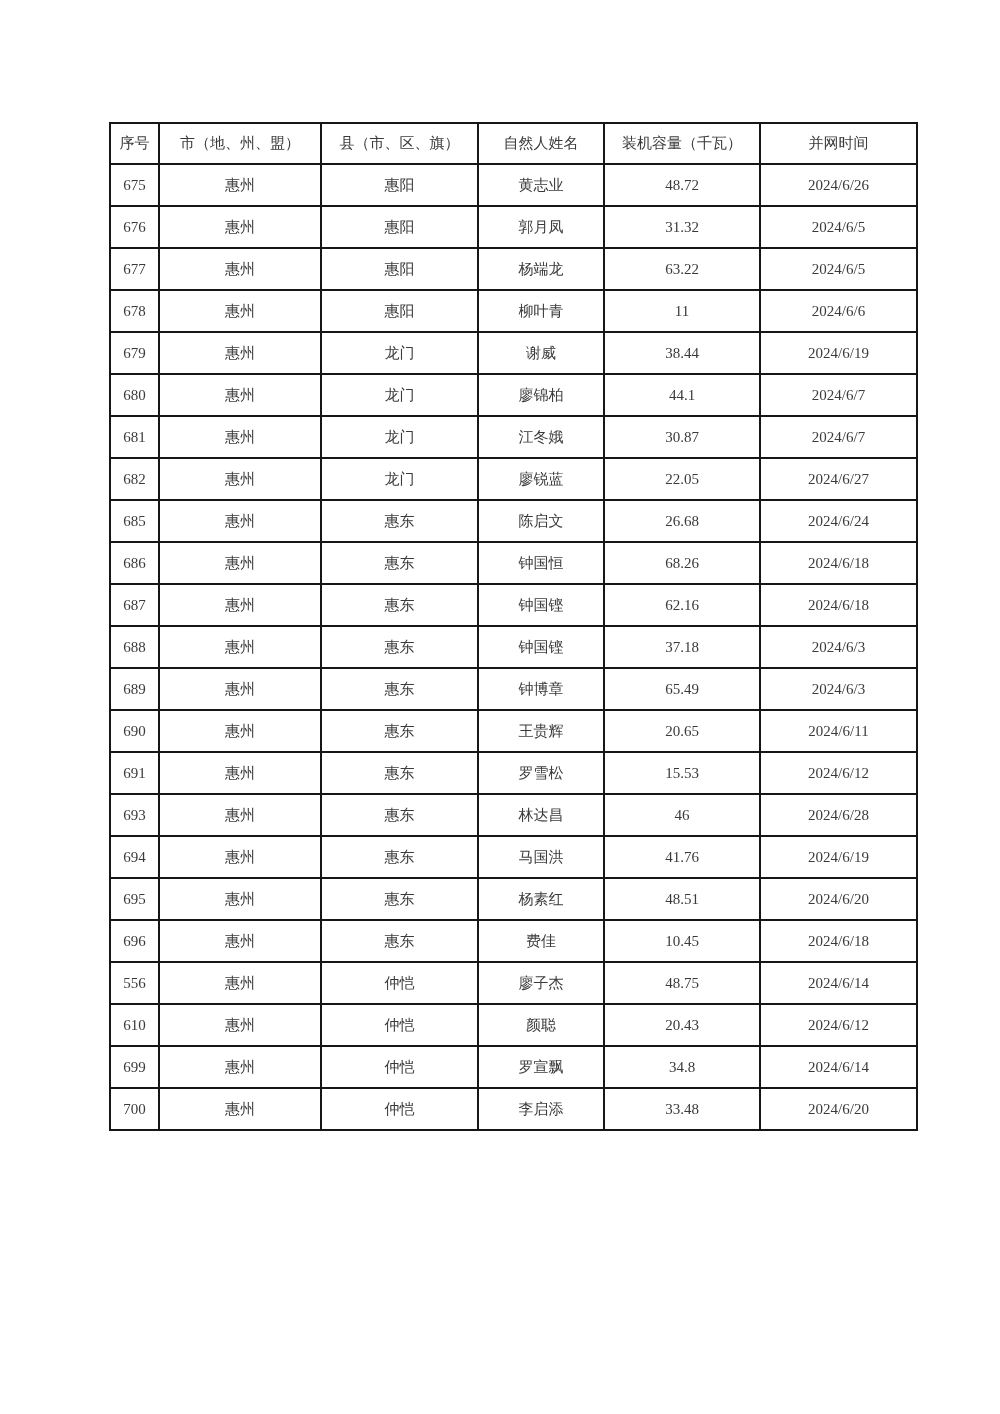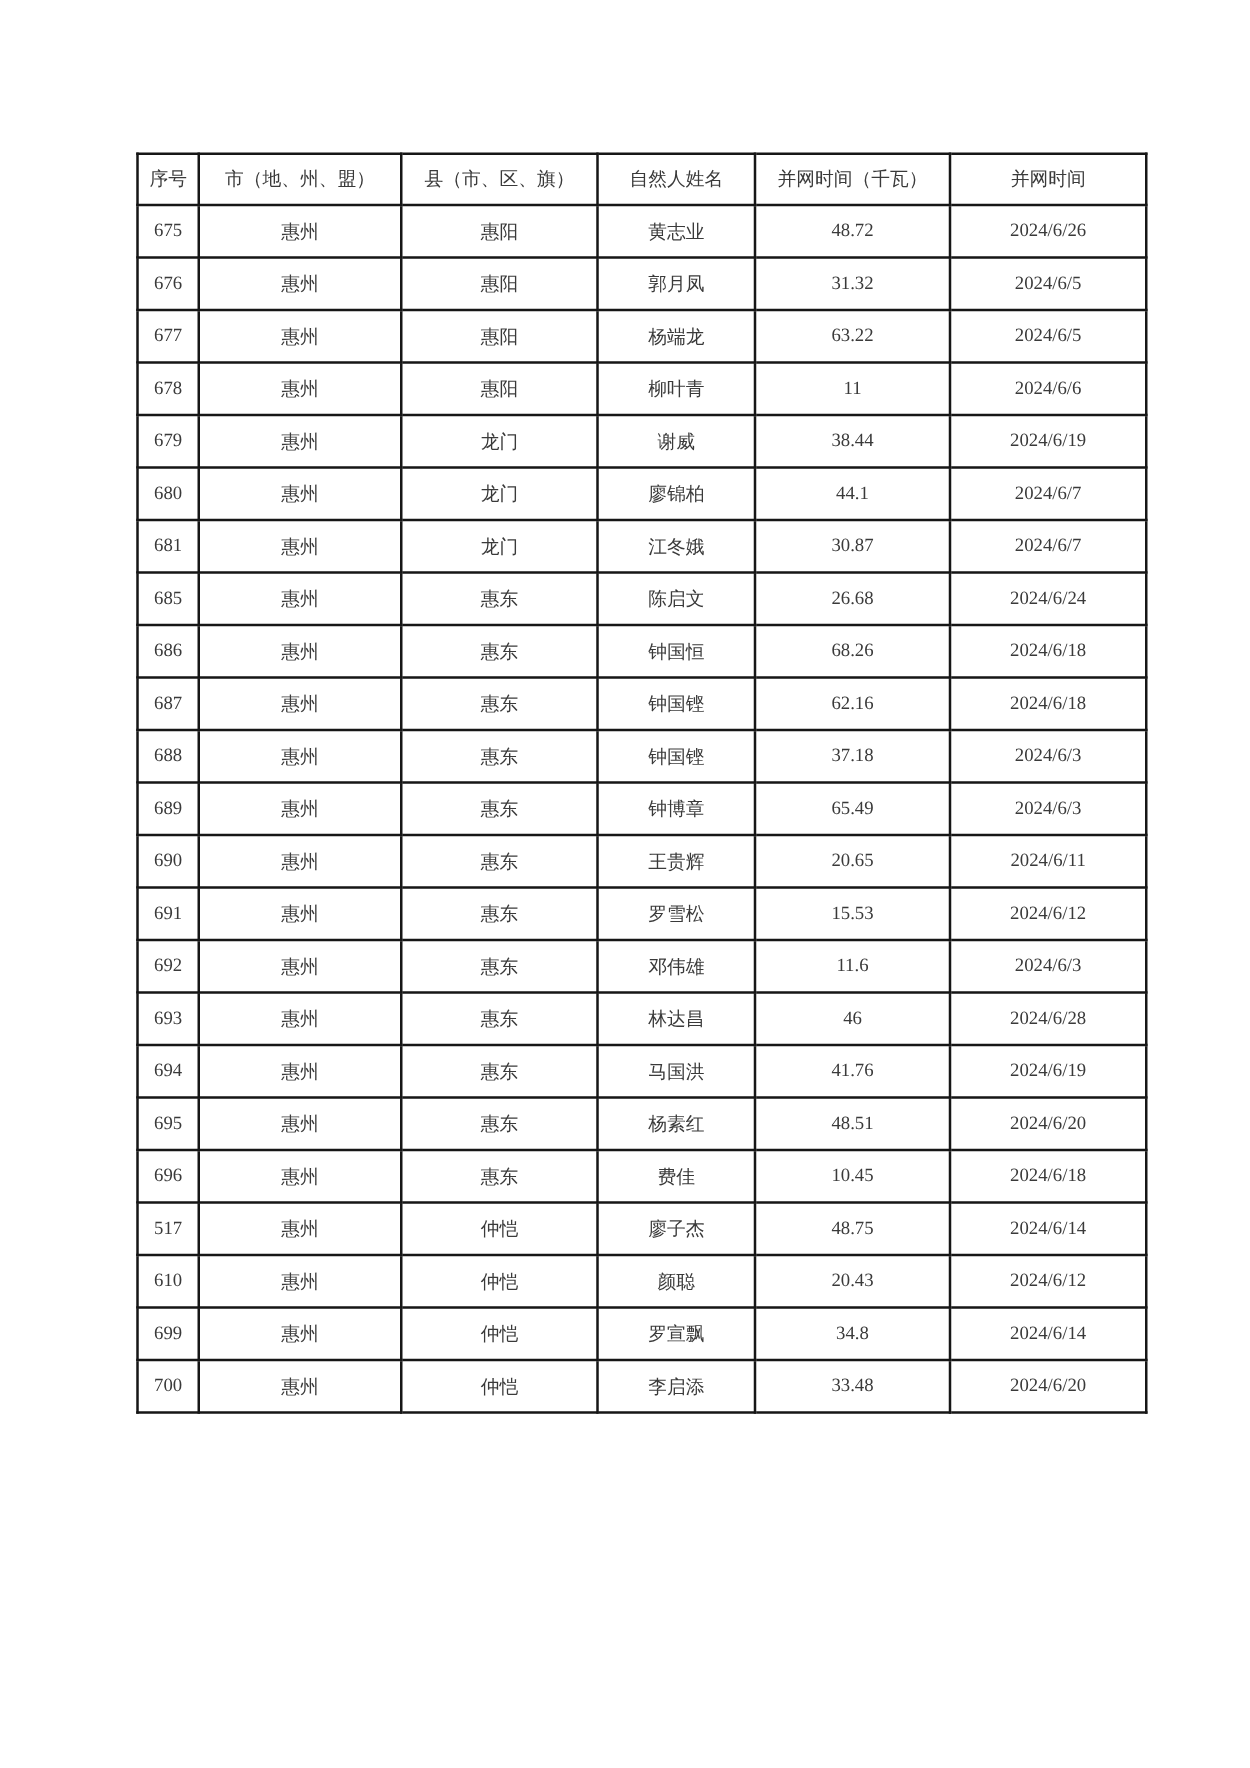--- a/index.html
+++ b/index.html
@@ -58,21 +58,21 @@
       <col class="c-name">
       <col class="c-capacity">
       <col class="c-date">
     </colgroup>
     <thead>
       <tr>
         <th>序号</th>
         <th>市（地、州、盟）</th>
         <th>县（市、区、旗）</th>
         <th>自然人姓名</th>
-        <th>并网时间（千瓦）</th>
+        <th>装机容量（千瓦）</th>
         <th>并网时间</th>
       </tr>
     </thead>
     <tbody>
         <tr>
           <td>675</td>
           <td>惠州</td>
           <td>惠阳</td>
           <td>黄志业</td>
           <td>48.72</td>
@@ -120,20 +120,28 @@
         </tr>
         <tr>
           <td>681</td>
           <td>惠州</td>
           <td>龙门</td>
           <td>江冬娥</td>
           <td>30.87</td>
           <td>2024/6/7</td>
         </tr>
         <tr>
+          <td>682</td>
+          <td>惠州</td>
+          <td>龙门</td>
+          <td>廖锐蓝</td>
+          <td>22.05</td>
+          <td>2024/6/27</td>
+        </tr>
+        <tr>
           <td>685</td>
           <td>惠州</td>
           <td>惠东</td>
           <td>陈启文</td>
           <td>26.68</td>
           <td>2024/6/24</td>
         </tr>
         <tr>
           <td>686</td>
           <td>惠州</td>
@@ -176,28 +184,20 @@
         </tr>
         <tr>
           <td>691</td>
           <td>惠州</td>
           <td>惠东</td>
           <td>罗雪松</td>
           <td>15.53</td>
           <td>2024/6/12</td>
         </tr>
         <tr>
-          <td>692</td>
-          <td>惠州</td>
-          <td>惠东</td>
-          <td>邓伟雄</td>
-          <td>11.6</td>
-          <td>2024/6/3</td>
-        </tr>
-        <tr>
           <td>693</td>
           <td>惠州</td>
           <td>惠东</td>
           <td>林达昌</td>
           <td>46</td>
           <td>2024/6/28</td>
         </tr>
         <tr>
           <td>694</td>
           <td>惠州</td>
@@ -216,21 +216,21 @@
         </tr>
         <tr>
           <td>696</td>
           <td>惠州</td>
           <td>惠东</td>
           <td>费佳</td>
           <td>10.45</td>
           <td>2024/6/18</td>
         </tr>
         <tr>
-          <td>517</td>
+          <td>556</td>
           <td>惠州</td>
           <td>仲恺</td>
           <td>廖子杰</td>
           <td>48.75</td>
           <td>2024/6/14</td>
         </tr>
         <tr>
           <td>610</td>
           <td>惠州</td>
           <td>仲恺</td>

